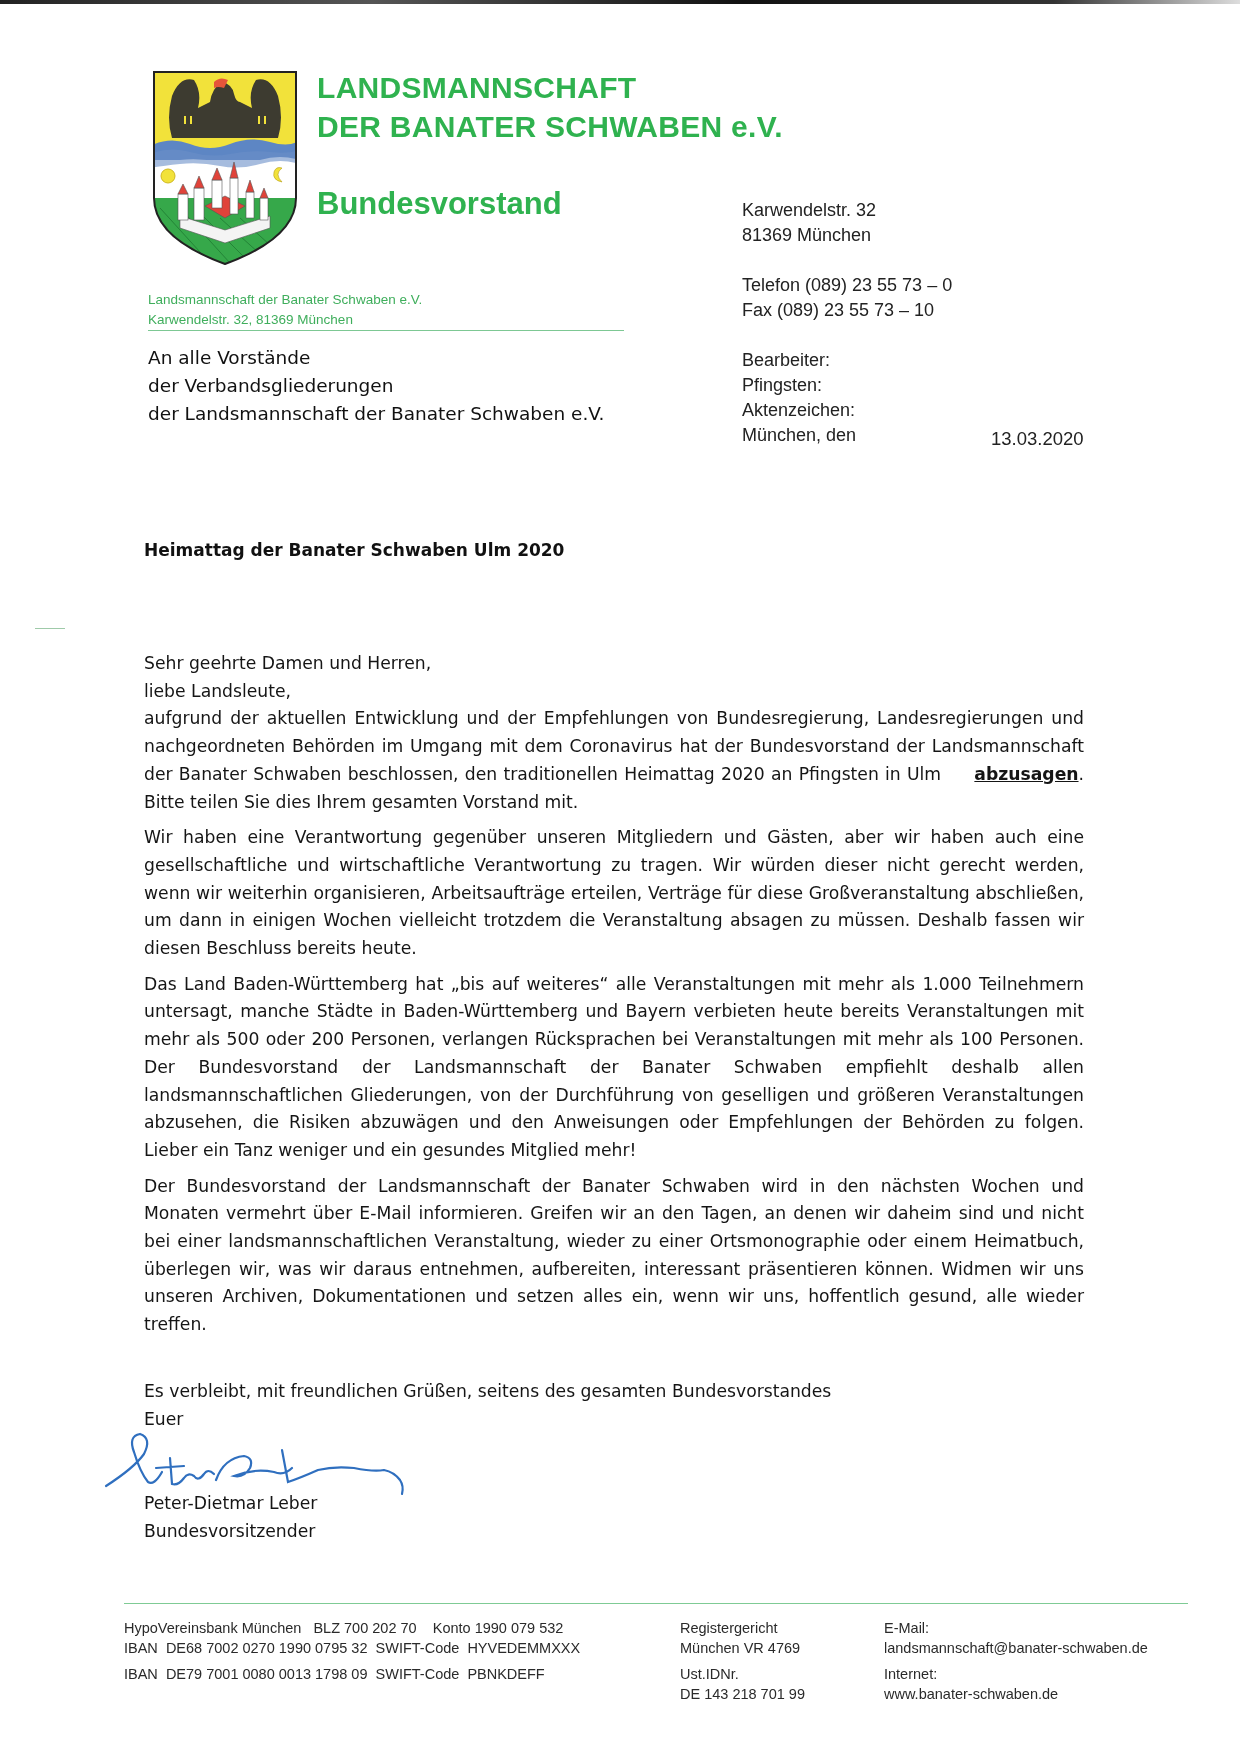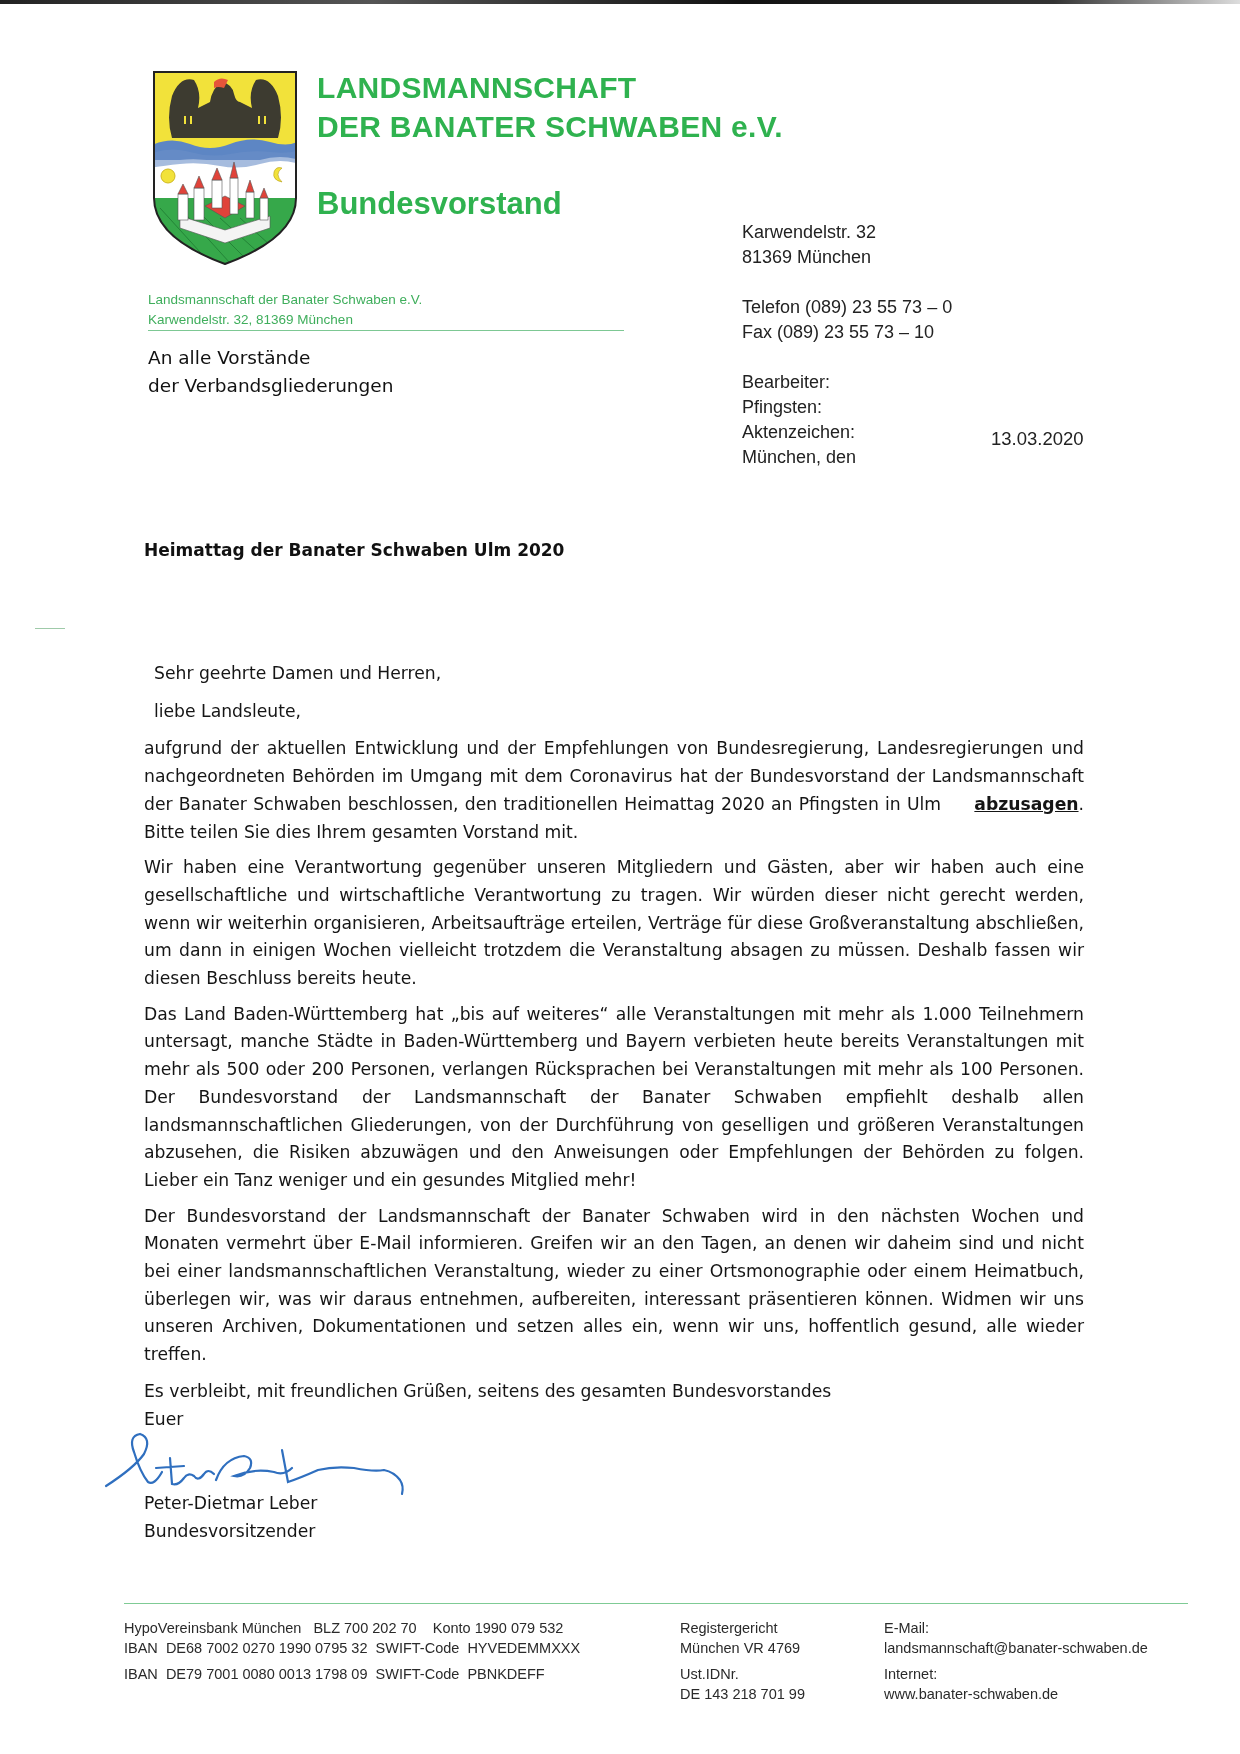--- a/index.html
+++ b/index.html
@@ -12,30 +12,30 @@
 
   .crest { left:150px; top:68px; width:150px; height:200px; }
   .org-name { left:317px; top:68px; color:#2fb24f; font-weight:bold; font-size:30px; line-height:39px; letter-spacing:0.3px; }
   .org-sub { left:317px; top:186px; color:#2fb24f; font-weight:bold; font-size:31px; line-height:36px; }
 
   .sender-line { left:148px; top:290px; color:#3fae5c; font-size:13.5px; line-height:20px; }
   .sender-rule { left:148px; top:330px; width:476px; height:1px; background:#7dc894; }
 
   .recipient { left:148px; top:344px; font-size:18.5px; line-height:28px; color:#111; }
 
-  .contact { left:742px; top:198px; font-size:18px; line-height:25px; color:#222;margin-top:22px; }
+  .contact { left:742px; top:198px; font-size:18px; line-height:25px; color:#222; }
   .contact .gap { height:25px; }
   .date { left:978px; top:428px; font-size:18.5px; color:#222;margin-left:13px; }
 
   .subject { left:144px; top:540px; font-weight:bold; font-size:17px; color:#111; }
 
   .letter { left:144px; top:650px; width:940px; font-size:17.2px; line-height:27.7px; color:#151515; }
   .letter p { margin:0 0 8px 0; text-align:justify; }
   .letter .u { font-weight:bold; text-decoration:underline;margin-left:27px; }
-  .greet { margin:10px !important; }
+  .greet { margin:0 !important; }
 
   .closing { left:144px; top:1378px; font-size:17.2px; line-height:27.7px; color:#151515; }
   .signature { left:104px; top:1428px; width:360px; height:70px; }
   .signer { left:144px; top:1490px; font-size:17.2px; line-height:27.7px; color:#151515; }
 
   .footer-rule { left:124px; top:1603px; width:1064px; height:1px; background:#7fcb95; }
   .footer { top:1618px; font-size:14.5px; line-height:20px; color:#2a2a2a; }
   .footer .row { white-space:pre; }
   .footer .gap { height:6px; }
   .f1 { left:124px; }
@@ -110,20 +110,21 @@
 
 <div class="abs sender-line sans">
   <div>Landsmannschaft der Banater Schwaben e.V.</div>
   <div>Karwendelstr. 32,  81369 München</div>
 </div>
 <div class="abs sender-rule"></div>
 
 <div class="abs recipient body-font">
   <div>An alle Vorstände</div>
   <div>der Verbandsgliederungen</div>
+  <div>der Landsmannschaft der Banater Schwaben e.V.</div>
 </div>
 
 <div class="abs contact sans">
   <div>Karwendelstr. 32</div>
   <div>81369 München</div>
   <div class="gap"></div>
   <div>Telefon (089) 23 55 73 – 0</div>
   <div>Fax (089) 23 55 73 – 10</div>
   <div class="gap"></div>
   <div>Bearbeiter:</div>

